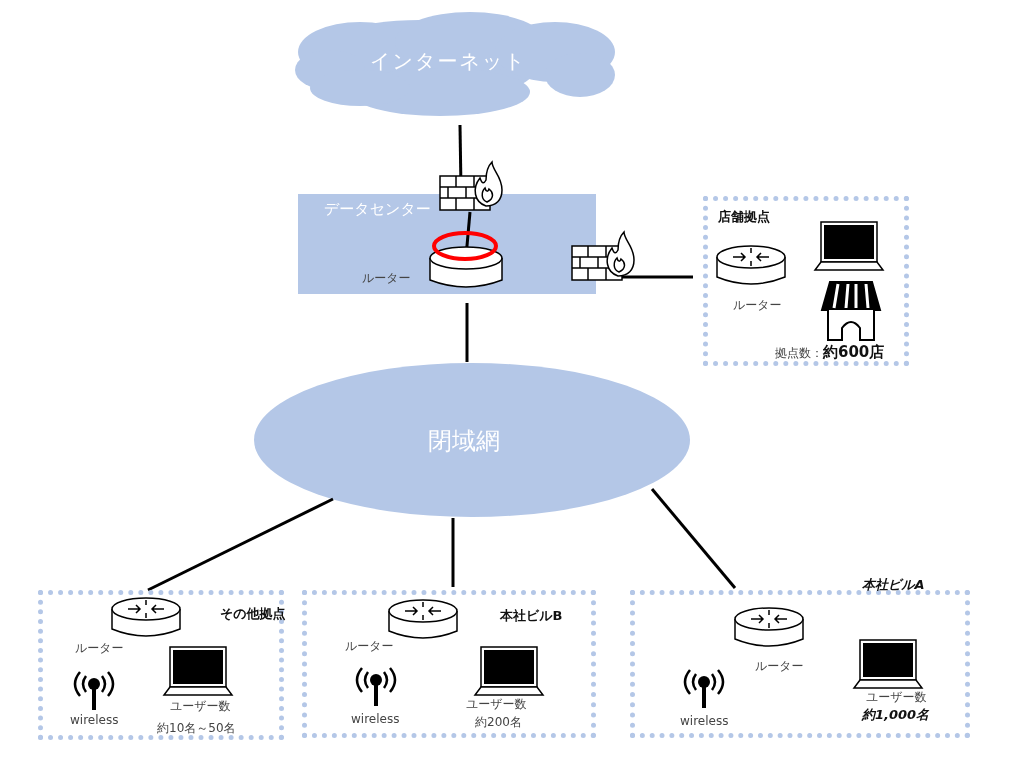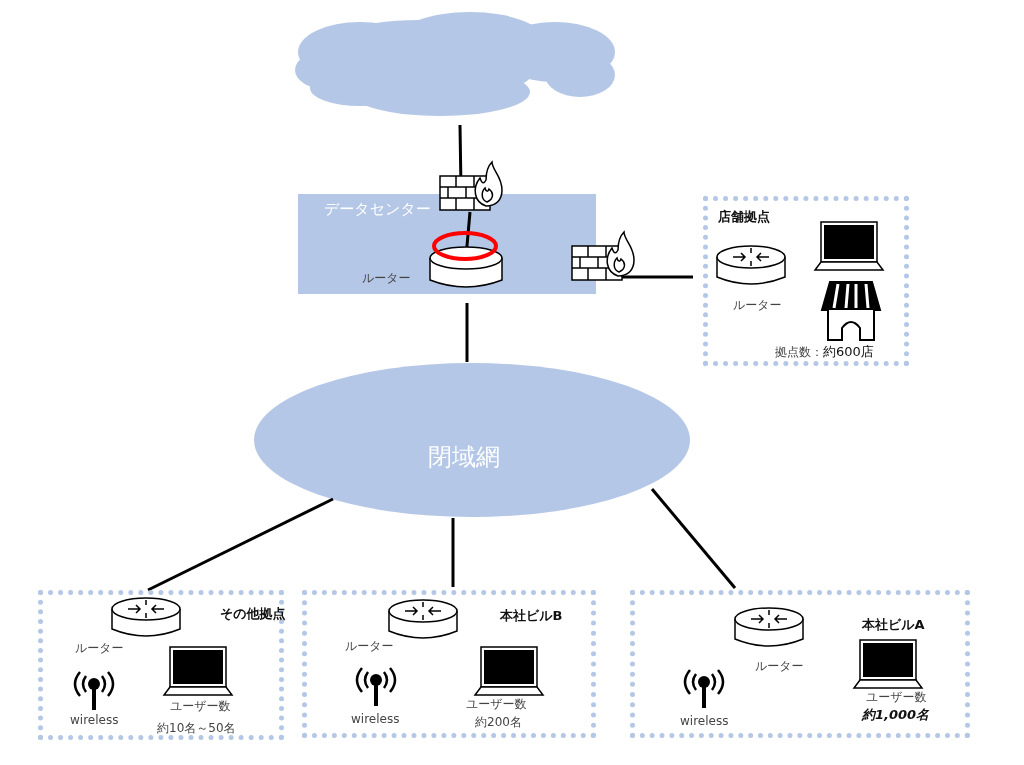--- a/index.html
+++ b/index.html
@@ -35,20 +35,21 @@
 
     <line x1="460" y1="125" x2="461" y2="190" stroke="#000" stroke-width="3"></line>
     <line x1="470" y1="212" x2="466" y2="257" stroke="#000" stroke-width="3"></line>
     <line x1="467" y1="303" x2="467" y2="362" stroke="#000" stroke-width="3"></line>
     <line x1="600" y1="277" x2="693" y2="277" stroke="#000" stroke-width="3"></line>
     <line x1="333" y1="499" x2="148" y2="590" stroke="#000" stroke-width="3"></line>
     <line x1="453" y1="518" x2="453" y2="587" stroke="#000" stroke-width="3"></line>
     <line x1="652" y1="489" x2="735" y2="588" stroke="#000" stroke-width="3"></line>
   </svg>
 
+  <div class="lbl wtxt" style="left:370px;top:48px;font-size:20px;letter-spacing:2px;">インターネット</div>
 
   <div class="lbl wtxt" style="left:324px;top:200px;font-size:15px;">データセンター</div>
 
   <svg class="abs" style="left:438px;top:158px" width="70" height="55">
     <g stroke="#000" stroke-width="1.5" fill="#fff">
       <rect x="2" y="18" width="50" height="34"></rect>
       <line x1="2" y1="29" x2="52" y2="29"></line>
         <line x1="2" y1="40" x2="52" y2="40"></line>
       <line x1="18" y1="18" x2="18" y2="29"></line>
         <line x1="36" y1="18" x2="36" y2="29"></line>
@@ -83,21 +84,21 @@
     <g stroke="#000" stroke-width="1.5" fill="#fff">
       <path d="M2 14 L2 36 Q38 50 74 36 L74 14"></path>
       <ellipse cx="38" cy="14" rx="36" ry="11"></ellipse>
     </g>
   </svg>
   <svg class="abs" style="left:430px;top:228px" width="70" height="36">
     <ellipse cx="35" cy="18" rx="31" ry="13" fill="none" stroke="#ff0000" stroke-width="4"></ellipse>
   </svg>
   <div class="lbl" style="left:362px;top:270px;font-size:12px;">ルーター</div>
 
-  <div class="lbl wtxt" style="left:428px;top:441px;font-size:24px;">閉域網</div>
+  <div class="lbl wtxt" style="left:428px;top:425px;font-size:24px;">閉域網</div>
 
   <div class="site" style="left:703px;top:196px;width:206px;height:170px;"></div>
   <div class="title" style="left:718px;top:208px;">店舗拠点</div>
   <svg class="abs" style="left:715px;top:243px" width="72" height="48">
     <g stroke="#000" stroke-width="1.5" fill="#fff">
       <path d="M2 14 L2 34 Q36 48 70 34 L70 14"></path>
       <ellipse cx="36" cy="14" rx="34" ry="11"></ellipse>
       <path d="M18 14 L30 14 M26 10 L30 14 L26 18 M54 14 L42 14 M46 10 L42 14 L46 18 M36 5 L36 10 M36 18 L36 23" fill="none"></path>
     </g>
   </svg>
@@ -108,21 +109,21 @@
     <path d="M8 42 L2 50 L70 50 L64 42 Z" fill="#fff" stroke="#000" stroke-width="1.5"></path>
   </svg>
   <svg class="abs" style="left:820px;top:280px" width="62" height="62">
     <g stroke="#000" stroke-width="2" fill="#fff">
       <path d="M10 2 L52 2 L60 30 L2 30 Z" fill="#000"></path>
       <path d="M18 4 L14 28 M28 4 L26 28 M36 4 L36 28 M46 4 L48 28" stroke="#fff" stroke-width="3"></path>
       <path d="M8 30 L8 60 L22 60 L22 48 Q31 36 40 48 L40 60 L54 60 L54 30"></path>
     </g>
   </svg>
   <div class="lbl" style="left:775px;top:343px;font-size:12px;">
-    <span>拠点数：</span><span style="font-weight:normal;color:#111;font-size:13px;">約600店</span>
+    <span>拠点数：</span><span style="font-weight:bold;color:#111;font-size:15px;">約600店</span>
   </div>
 
   <div class="site" style="left:38px;top:590px;width:246px;height:150px;"></div>
   <svg class="abs" style="left:110px;top:595px" width="72" height="48">
     <g stroke="#000" stroke-width="1.5" fill="#fff">
       <path d="M2 14 L2 34 Q36 48 70 34 L70 14"></path>
       <ellipse cx="36" cy="14" rx="34" ry="11"></ellipse>
       <path d="M18 14 L30 14 M26 10 L30 14 L26 18 M54 14 L42 14 M46 10 L42 14 L46 18 M36 5 L36 10 M36 18 L36 23" fill="none"></path>
     </g>
   </svg>
@@ -177,21 +178,21 @@
   <div class="lbl" style="left:475px;top:714px;">約200名</div>
 
   <div class="site" style="left:630px;top:590px;width:340px;height:148px;"></div>
   <svg class="abs" style="left:733px;top:605px" width="72" height="48">
     <g stroke="#000" stroke-width="1.5" fill="#fff">
       <path d="M2 14 L2 34 Q36 48 70 34 L70 14"></path>
       <ellipse cx="36" cy="14" rx="34" ry="11"></ellipse>
       <path d="M18 14 L30 14 M26 10 L30 14 L26 18 M54 14 L42 14 M46 10 L42 14 L46 18 M36 5 L36 10 M36 18 L36 23" fill="none"></path>
     </g>
   </svg>
-  <div class="title" style="left:862px;top:616px;">本社ビルA</div>
+  <div class="title" style="left:862px;top:576px;font-style:italic;">本社ビルA</div>
   <div class="lbl" style="left:755px;top:658px;">ルーター</div>
   <svg class="abs" style="left:678px;top:666px" width="52" height="44">
     <g stroke="#000" stroke-width="2.5" fill="none">
       <path d="M12 4 Q2 16 12 28"></path>
         <path d="M40 4 Q50 16 40 28"></path>
       <path d="M18 8 Q12 16 18 24"></path>
         <path d="M34 8 Q40 16 34 24"></path>
     </g>
     <circle cx="26" cy="16" r="6" fill="#000"></circle>
     <rect x="24" y="18" width="4" height="24" fill="#000"></rect>

